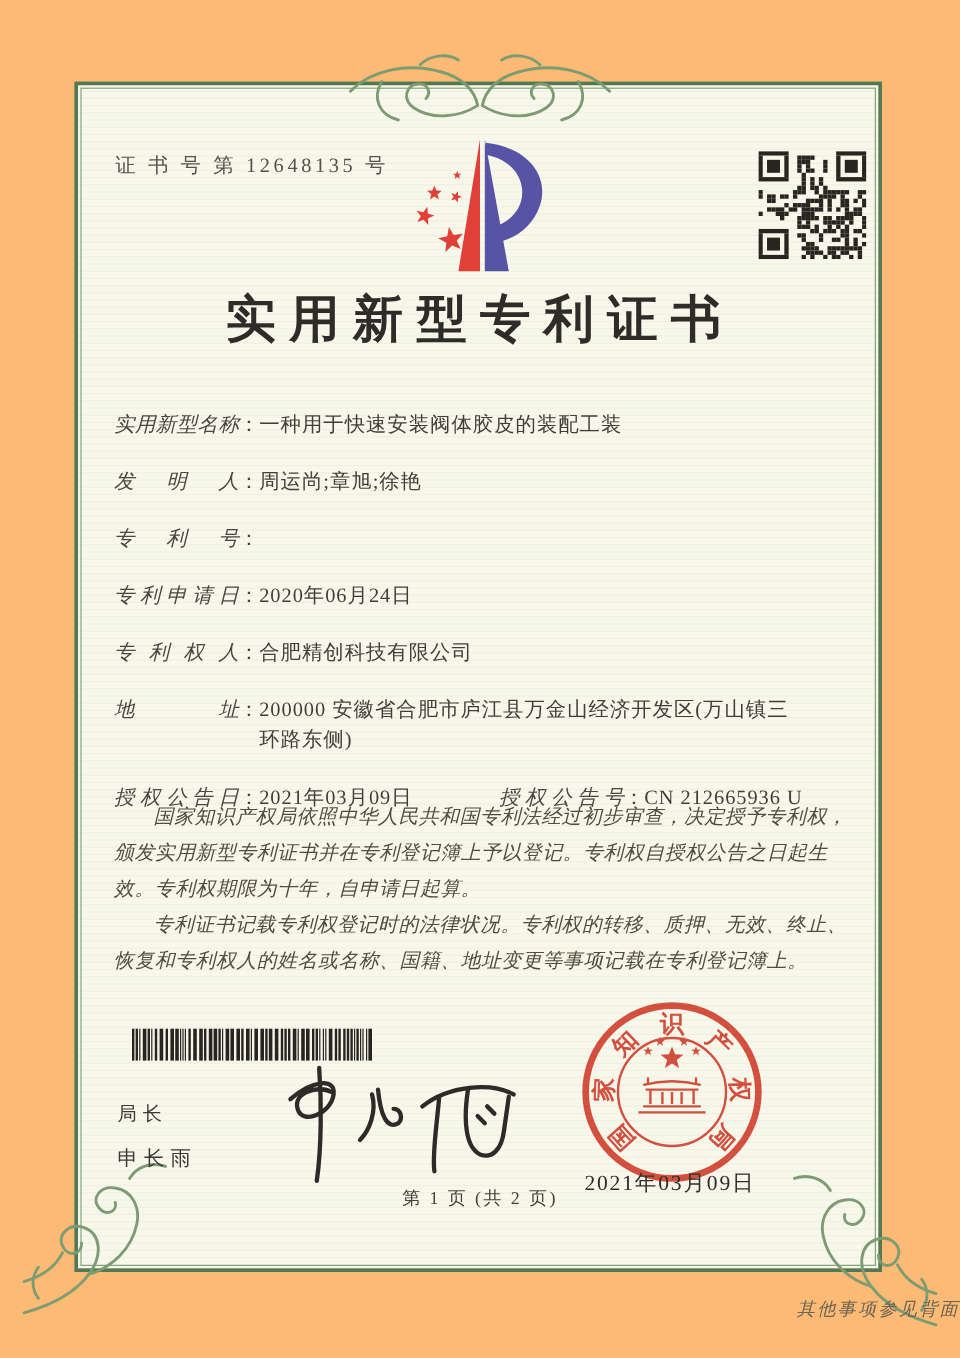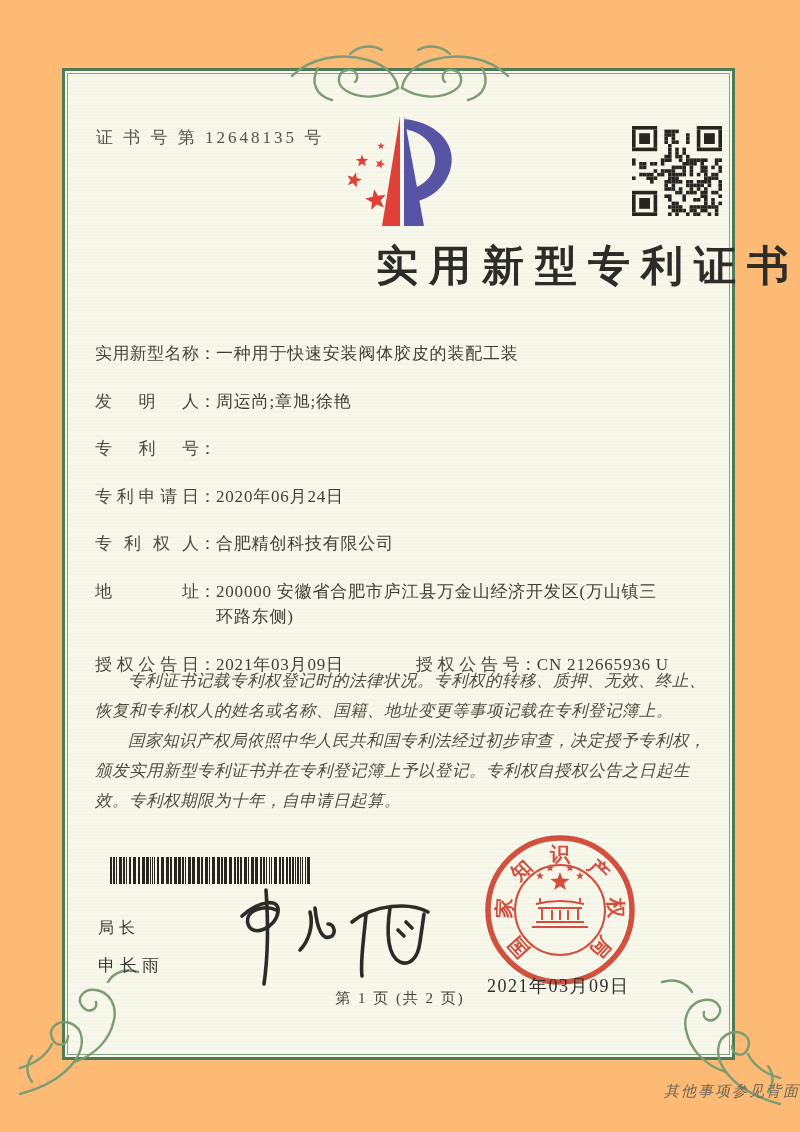--- a/index.html
+++ b/index.html
@@ -17,26 +17,26 @@
   }
   .frame::before{
     content:"";position:absolute;inset:2px;border:1px solid #82a37e;pointer-events:none;
   }
   .orn{position:absolute;pointer-events:none;}
   .orn path{stroke:#7d9c74;fill:none;stroke-width:2.4;stroke-linecap:round;}
   .cert-no{position:absolute;left:96px;top:126px;font-size:17px;letter-spacing:3px;color:#55524a;}
   .logo{position:absolute;left:334px;top:112px;width:136px;height:120px;}
   .qr{position:absolute;left:632px;top:126px;width:90px;height:90px;}
   .title{
-    position:absolute;left:0;top:238px;width:100%;text-align:right;
+    position:absolute;left:0;top:238px;width:100%;text-align:center;
     font-size:42px;font-weight:600;letter-spacing:11px;color:#2d2c28;
   }
   .fields{position:absolute;left:95px;top:341px;width:618px;font-size:17px;color:#45423a;}
   .frow{display:flex;margin-bottom:22px;line-height:1.5;}
-  .flabel{width:104px;flex:0 0 104px;text-align:justify;text-align-last:justify;color:#4a473f;}
+  .flabel{width:104px;flex:0 0 104px;text-align:justify;text-align-last:justify;color:#4a473f;font-style:italic;}
   .colon{flex:0 0 14px;}
   .fvalue{letter-spacing:0.8px;color:#403e36;}
   .addr .fvalue{width:452px;}
   .frow-double{display:flex;margin-bottom:0;}
   .fgroup{display:flex;line-height:1.5;}
   .fgroup.second{margin-left:72px;}
   .paras{
     position:absolute;left:95px;top:666px;width:618px;
     font-size:16.5px;line-height:1.82;color:#514c3c;font-style:italic;letter-spacing:0.5px;
   }
@@ -355,22 +355,22 @@
       </span>
       <span class="fgroup second">
         <span class="flabel">授权公告号</span>
           <span class="colon">：</span>
         <span class="fvalue">CN 212665936 U</span>
       </span>
     </div>
   </div>
 
   <div class="paras">
+    <p>国家知识产权局依照中华人民共和国专利法经过初步审查，决定授予专利权，颁发实用新型专利证书并在专利登记簿上予以登记。专利权自授权公告之日起生效。专利权期限为十年，自申请日起算。</p>
     <p>专利证书记载专利权登记时的法律状况。专利权的转移、质押、无效、终止、恢复和专利权人的姓名或名称、国籍、地址变更等事项记载在专利登记簿上。</p>
-    <p>国家知识产权局依照中华人民共和国专利法经过初步审查，决定授予专利权，颁发实用新型专利证书并在专利登记簿上予以登记。专利权自授权公告之日起生效。专利权期限为十年，自申请日起算。</p>
   </div>
 
   <svg class="barcode" id="barcode" viewBox="0 0 202 27" preserveAspectRatio="none">
       <rect x="0" y="0" width="2" height="27"></rect>
       <rect x="3" y="0" width="2" height="27"></rect>
       <rect x="6" y="0" width="1" height="27"></rect>
       <rect x="9" y="0" width="3" height="27"></rect>
       <rect x="13" y="0" width="2" height="27"></rect>
       <rect x="16" y="0" width="1" height="27"></rect>
       <rect x="19" y="0" width="2" height="27"></rect>

